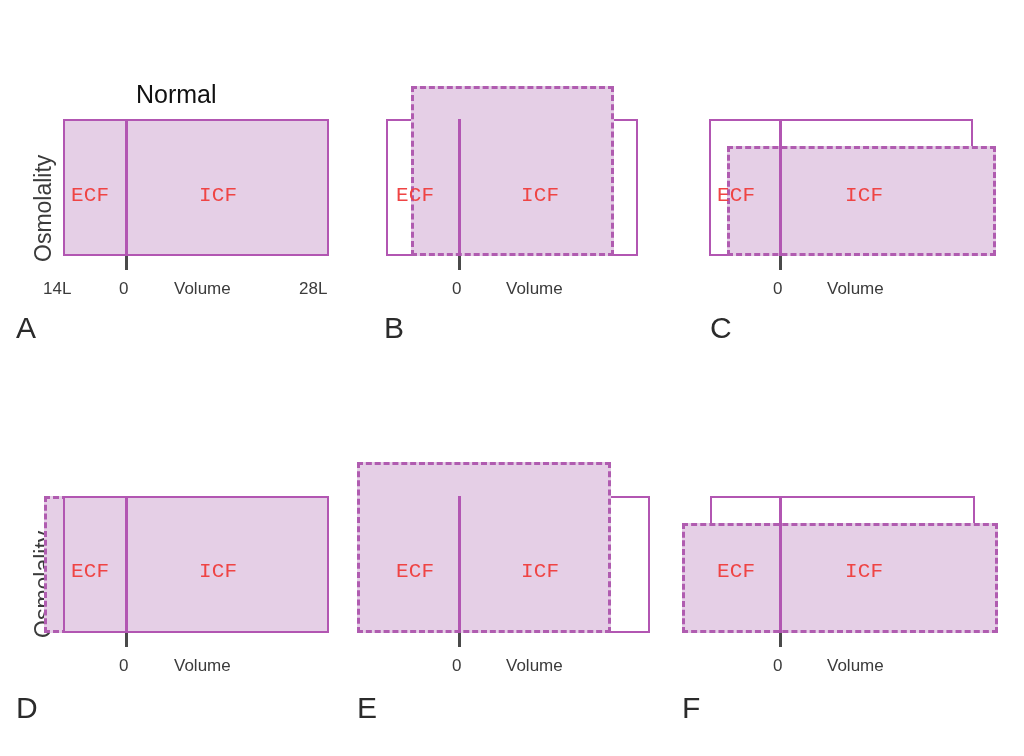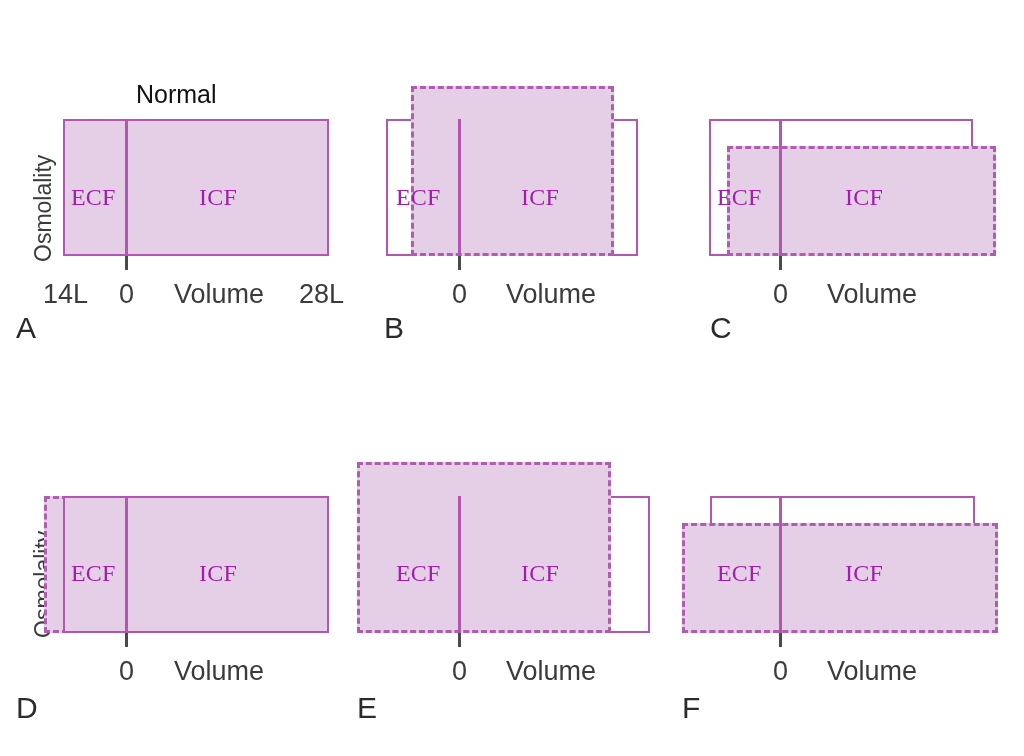--- a/index.html
+++ b/index.html
@@ -15,28 +15,28 @@
   .box.solid{border:2.5px solid #b256b2;background:transparent;}
   .box.solid.filled{background:#e5cfe6;}
   .box.dashed{border:3px dashed #b05cb0;background:#e5cfe6;}
 
   
   .divider{position:absolute;width:2.5px;background:#b256b2;}
 
   
   .cellLabel{
     position:absolute;
-    font-size:24px;color:#a21caf;
+    font-size:21px;color:#ef4444;
     letter-spacing:.2px;
     white-space:nowrap;
-    font-family:Liberation Serif, serif;
+    font-family:Liberation Mono, monospace;
   }
   .axisText{
     position:absolute;
-    font-size:27px;color:#3b3b3b;
+    font-size:17px;color:#3b3b3b;
     white-space:nowrap;
   }
   .panelLetter{
     position:absolute;
     font-size:30px;color:#2b2b2b;
     white-space:nowrap;
   }
   .titleText{
     position:absolute;
     font-size:25px;color:#111111;

